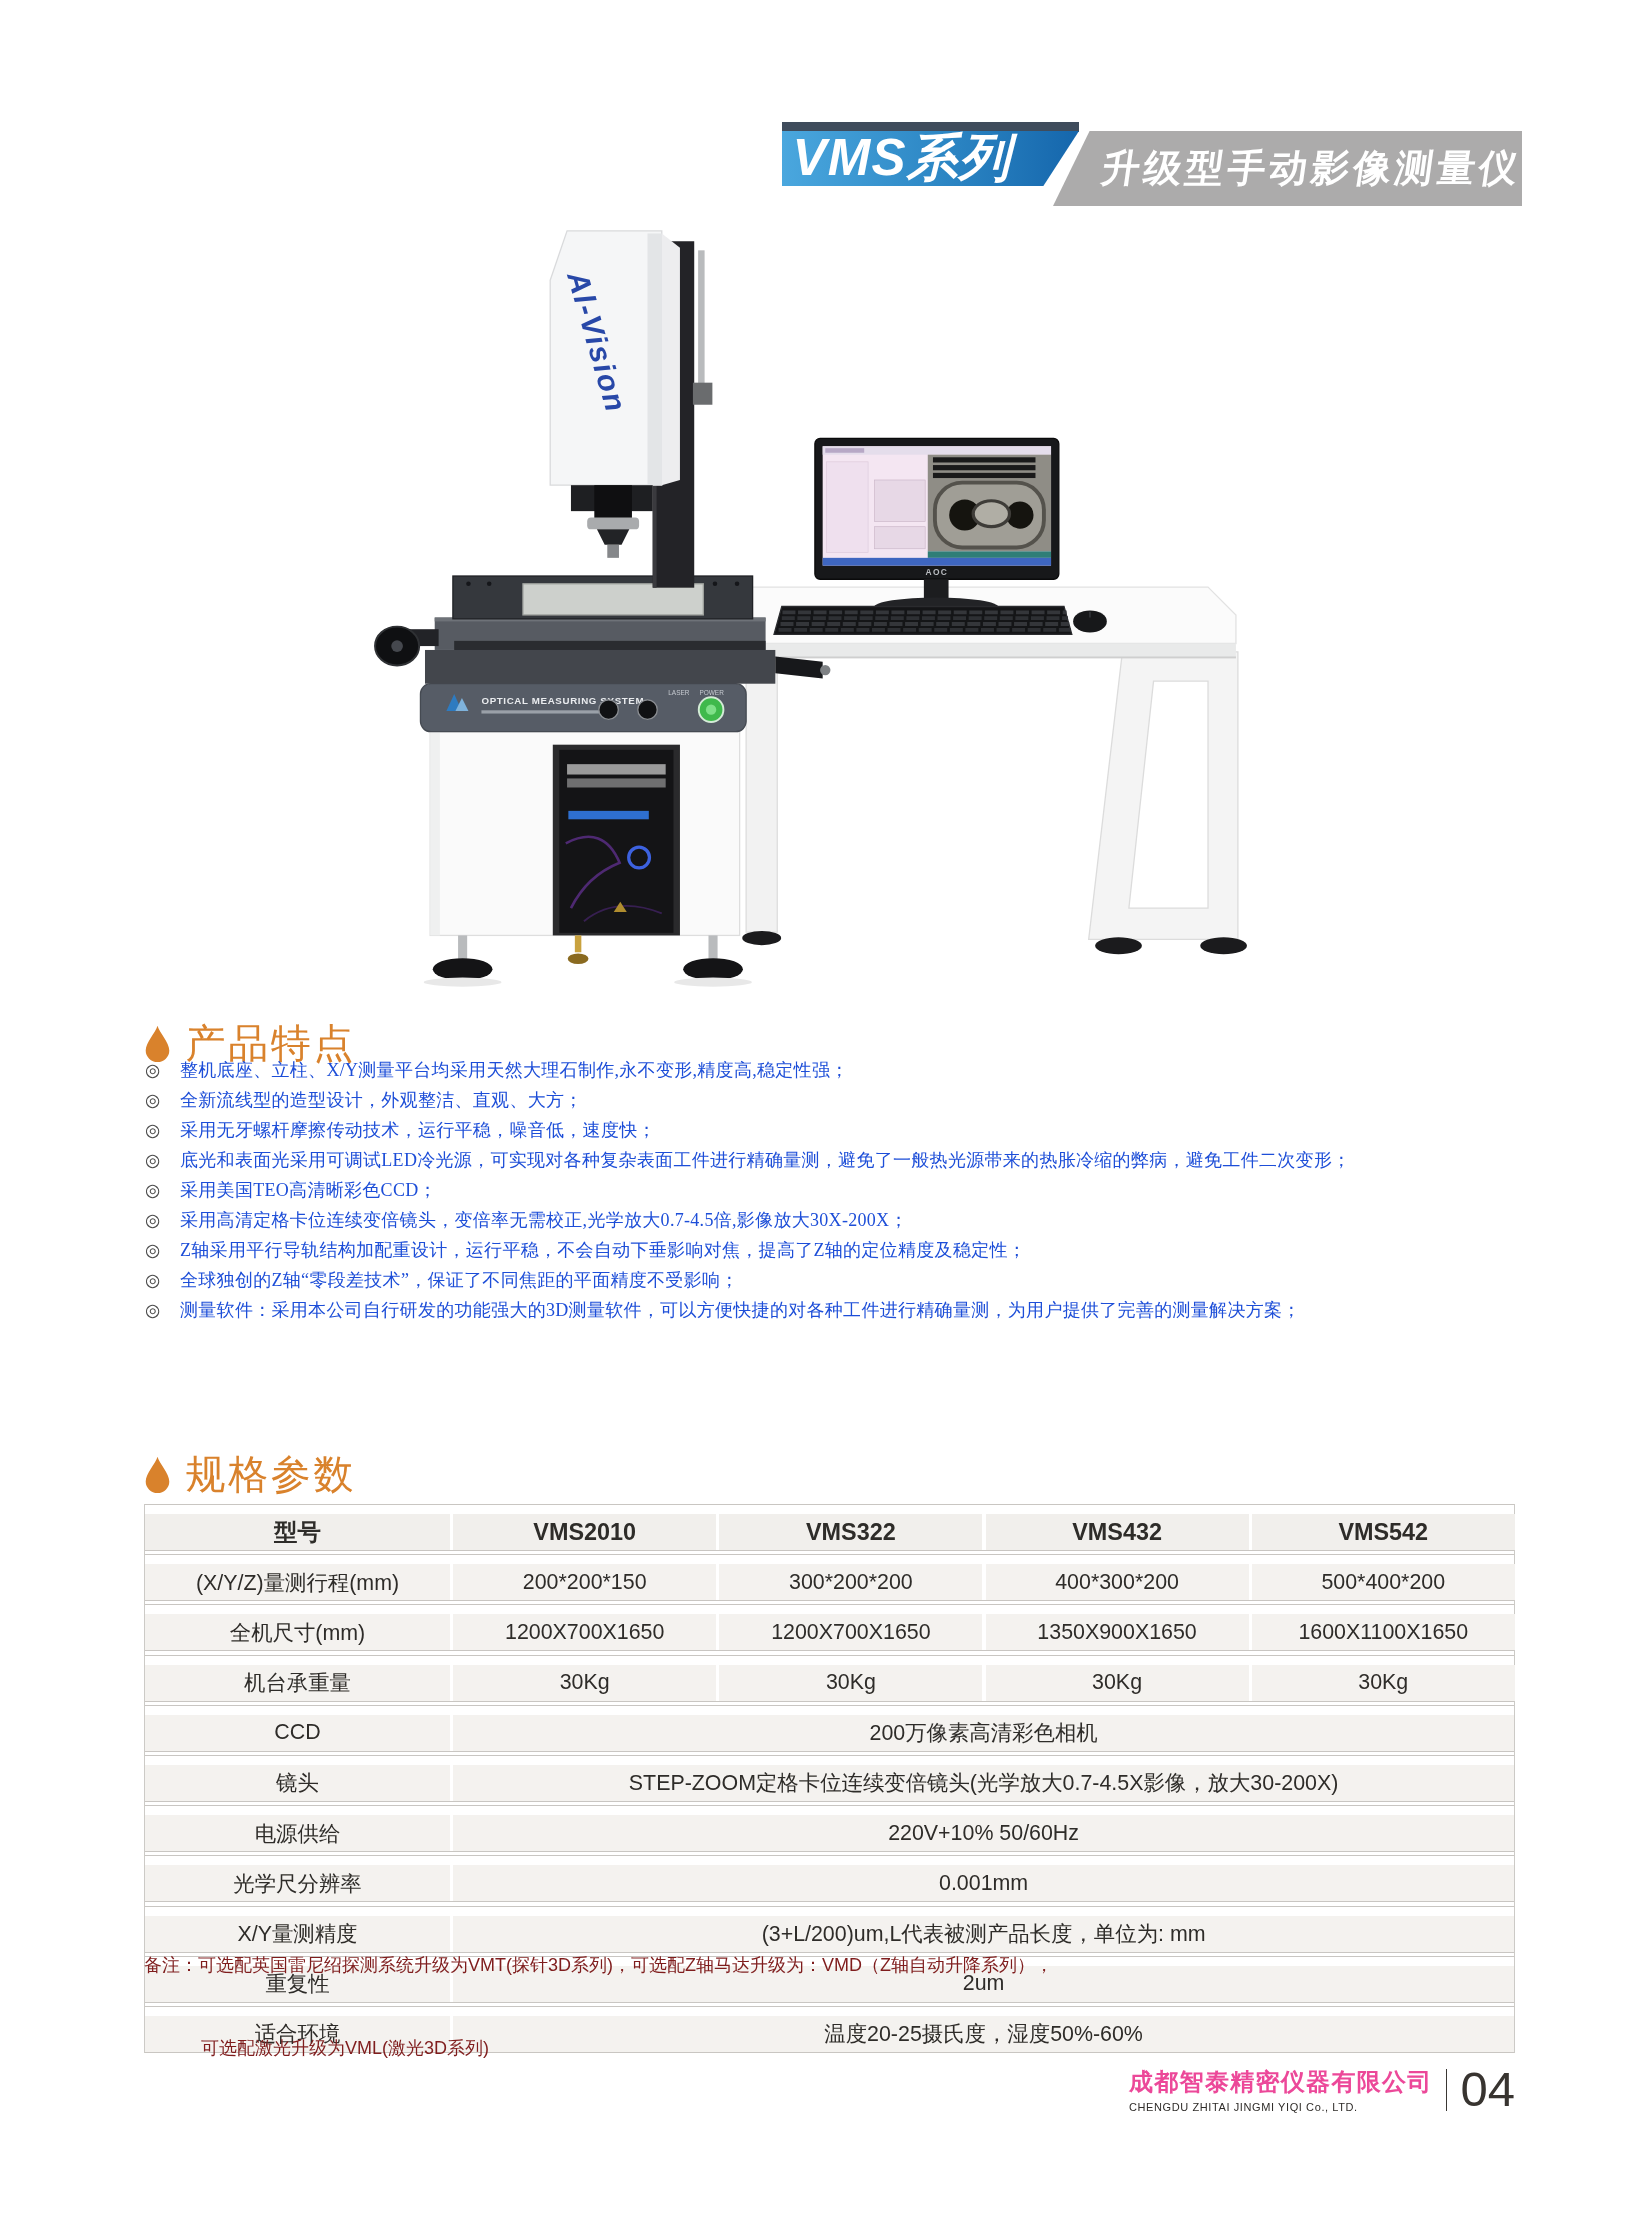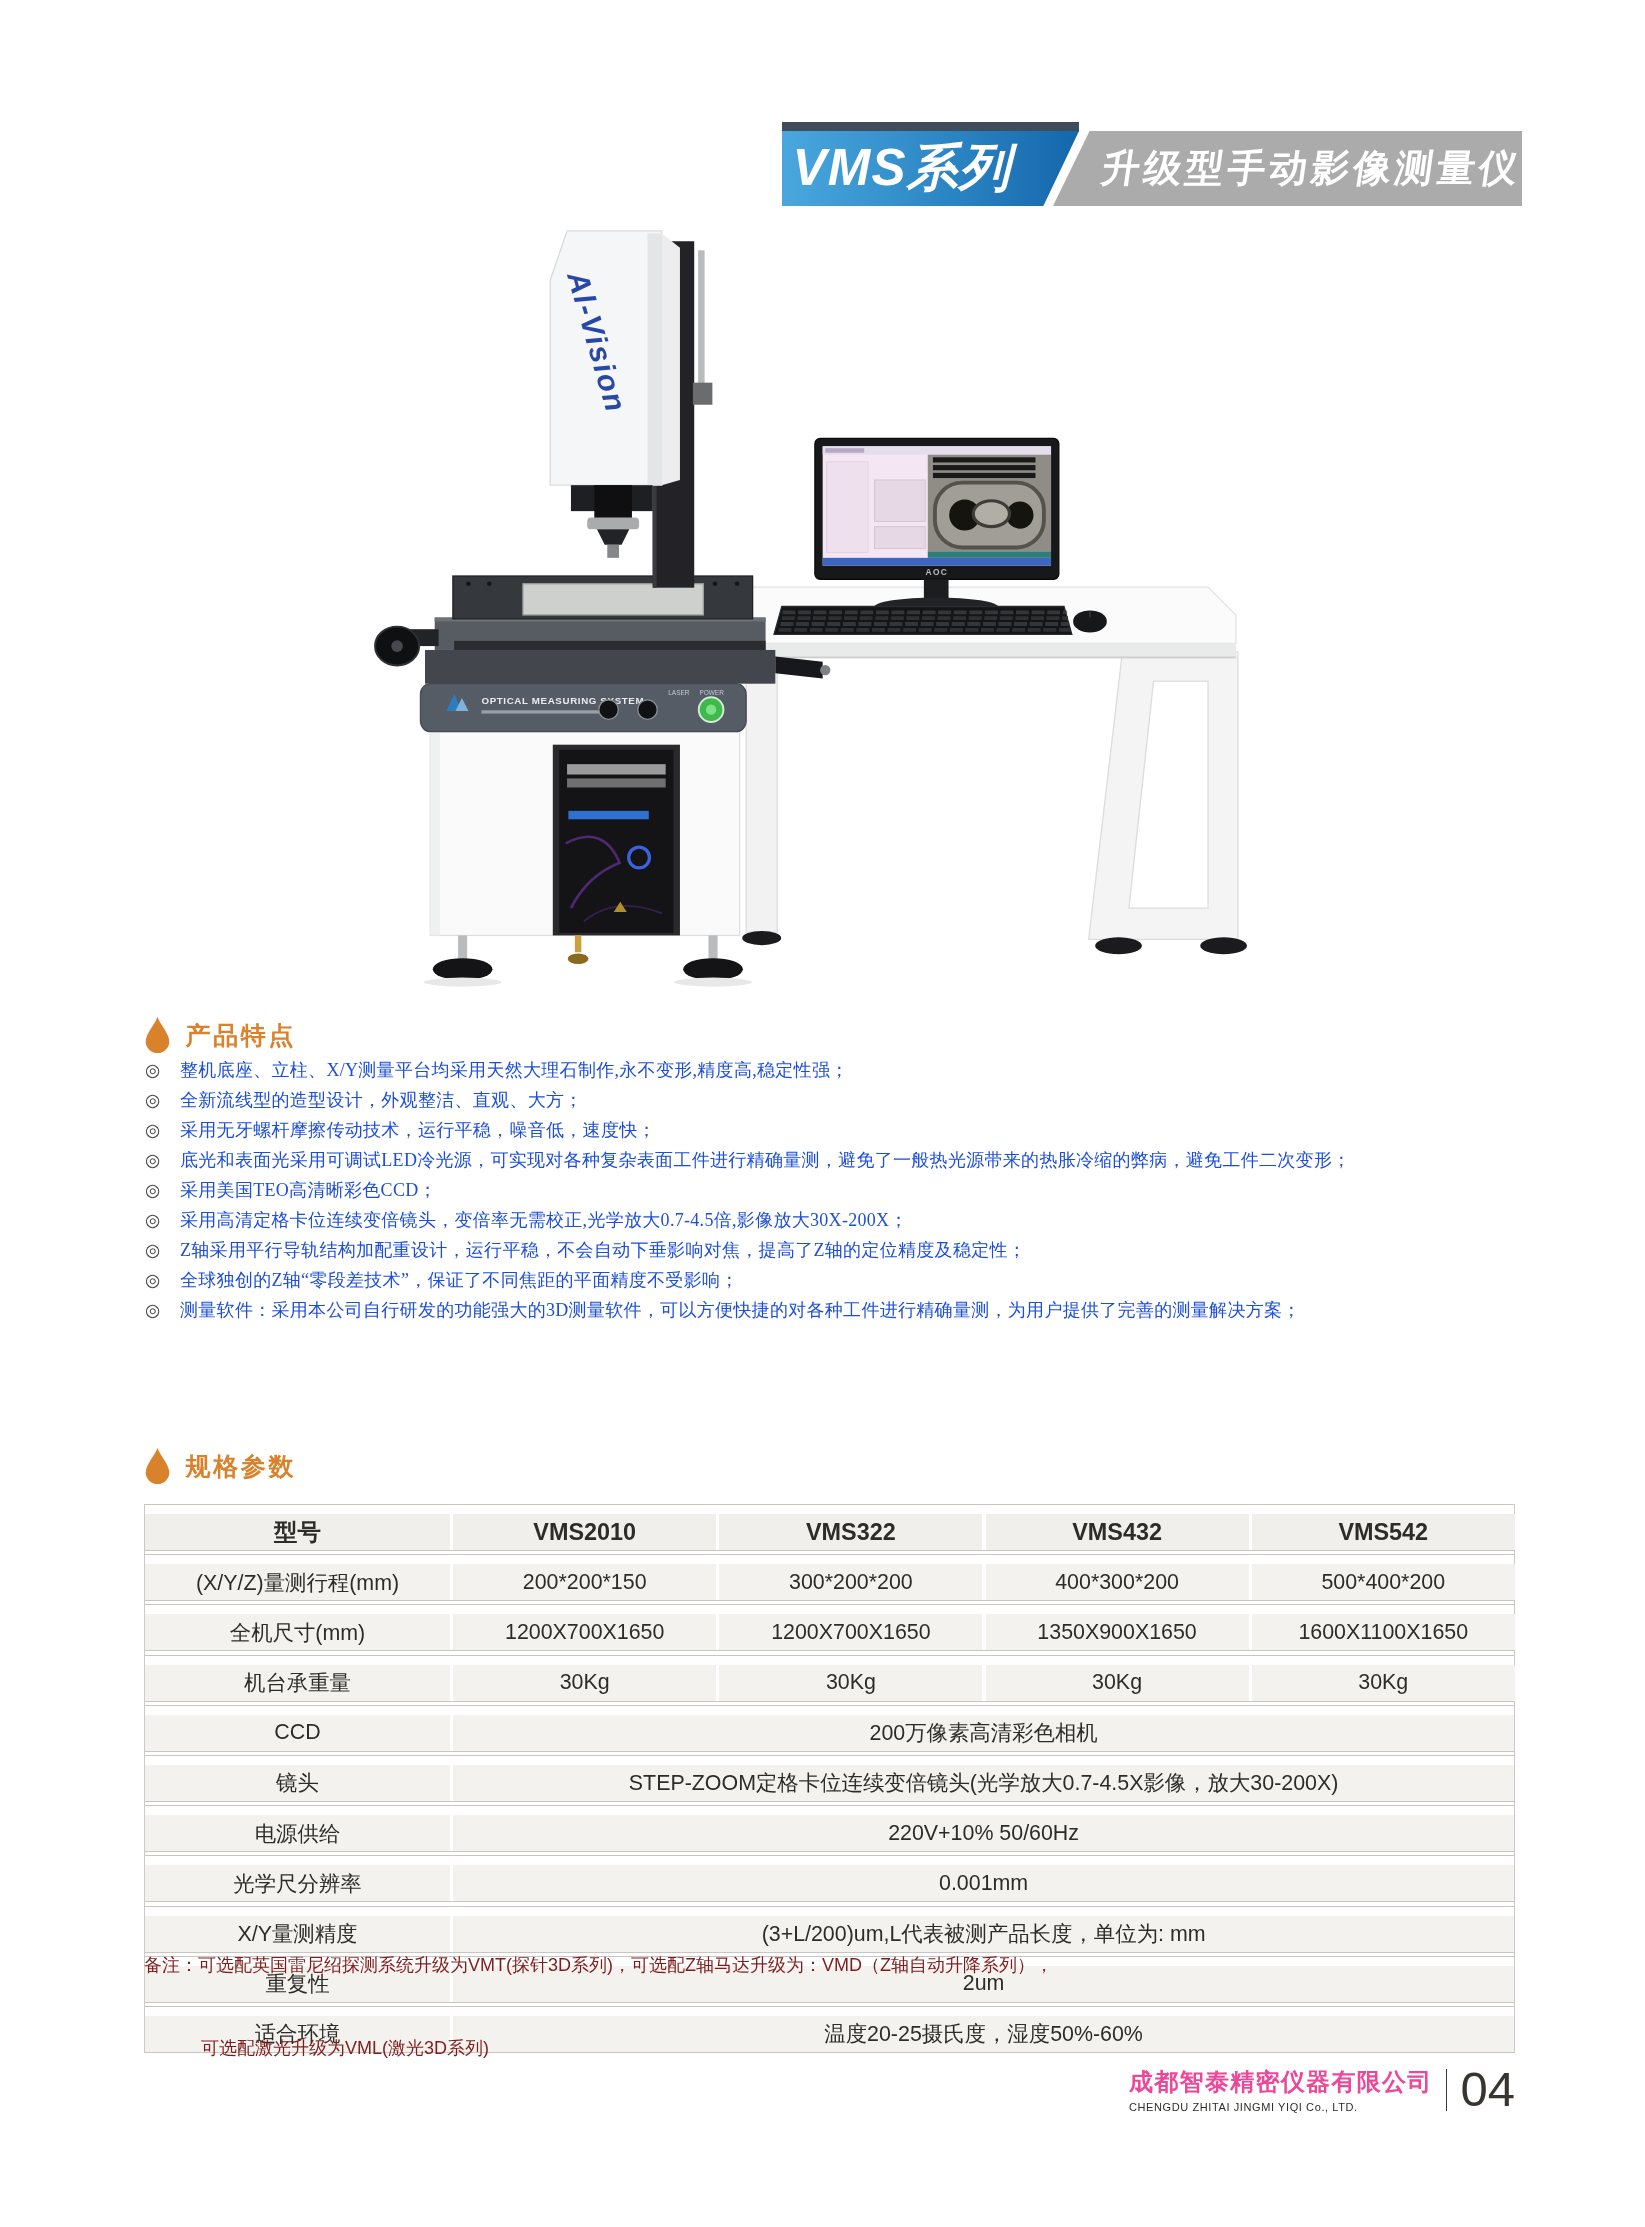--- a/index.html
+++ b/index.html
@@ -1,35 +1,35 @@
 <!DOCTYPE html>
 <html style="font-size:10.4px"><head>
 <meta charset="utf-8">
 <style>
   html,body{margin:0;padding:0;background:#ffffff;}
   body{font-family:"Liberation Sans","DejaVu Sans",sans-serif;}
   #page{position:relative;width:1646px;height:2227px;background:#ffffff;overflow:hidden;}
 
   
   .ribbon-navy{position:absolute;left:782px;top:122px;width:297px;height:9.7px;background:#3f4c5c;}
-  .ribbon-blue{position:absolute;left:782px;top:131px;width:297px;height:75px;
+  .ribbon-blue{position:absolute;left:782px;top:131px;width:297px;height:55px;
     background:linear-gradient(90deg,#4aa7de 0%,#2c86c4 55%,#1566ac 100%);
     clip-path:polygon(0 0,100% 0,88% 100%,0 100%);
     display:flex;align-items:center;}
   .ribbon-blue span{color:#fff;font-size:51px;font-weight:800;font-style:italic;
     letter-spacing:1.3px;padding-left:10.4px;white-space:nowrap;}
   .ribbon-gray{position:absolute;left:1053px;top:131px;width:469px;height:75px;background:#acabab;
     clip-path:polygon(7.8% 0,100% 0,100% 100%,0 100%);
     display:flex;align-items:center;}
   .ribbon-gray span{color:#fff;font-size:38px;font-weight:700;letter-spacing:3.9px;
     padding-left:49px;white-space:nowrap;transform:skewX(-8deg);}
 
   
   .sec-title{position:absolute;left:145px;display:flex;align-items:center;gap:15.6px;}
-  .sec-title .txt{color:#d9822c;font-size:25px;font-weight:700;letter-spacing:2.6px;white-space:nowrap;}
+  .sec-title .txt{color:#d9822c;font-size:40px;font-weight:400;letter-spacing:2.6px;white-space:nowrap;}
 
   
   #features-list{position:absolute;left:145px;top:1055px;}
   .feat-line{display:flex;align-items:flex-start;height:30px;white-space:nowrap;}
   .feat-line .mark{width:35px;font-size:17.5px;color:#4a4a4a;line-height:30px;}
   .feat-line .ftx{font-size:18px;color:#1d4ed8;line-height:30px;letter-spacing:0.3px;font-family:Liberation Serif, serif;}
 
   
   #spec-table{position:absolute;left:144px;top:1504px;width:1369px;
     border-left:1.3px solid #cccac6;border-right:1.3px solid #cccac6;}

